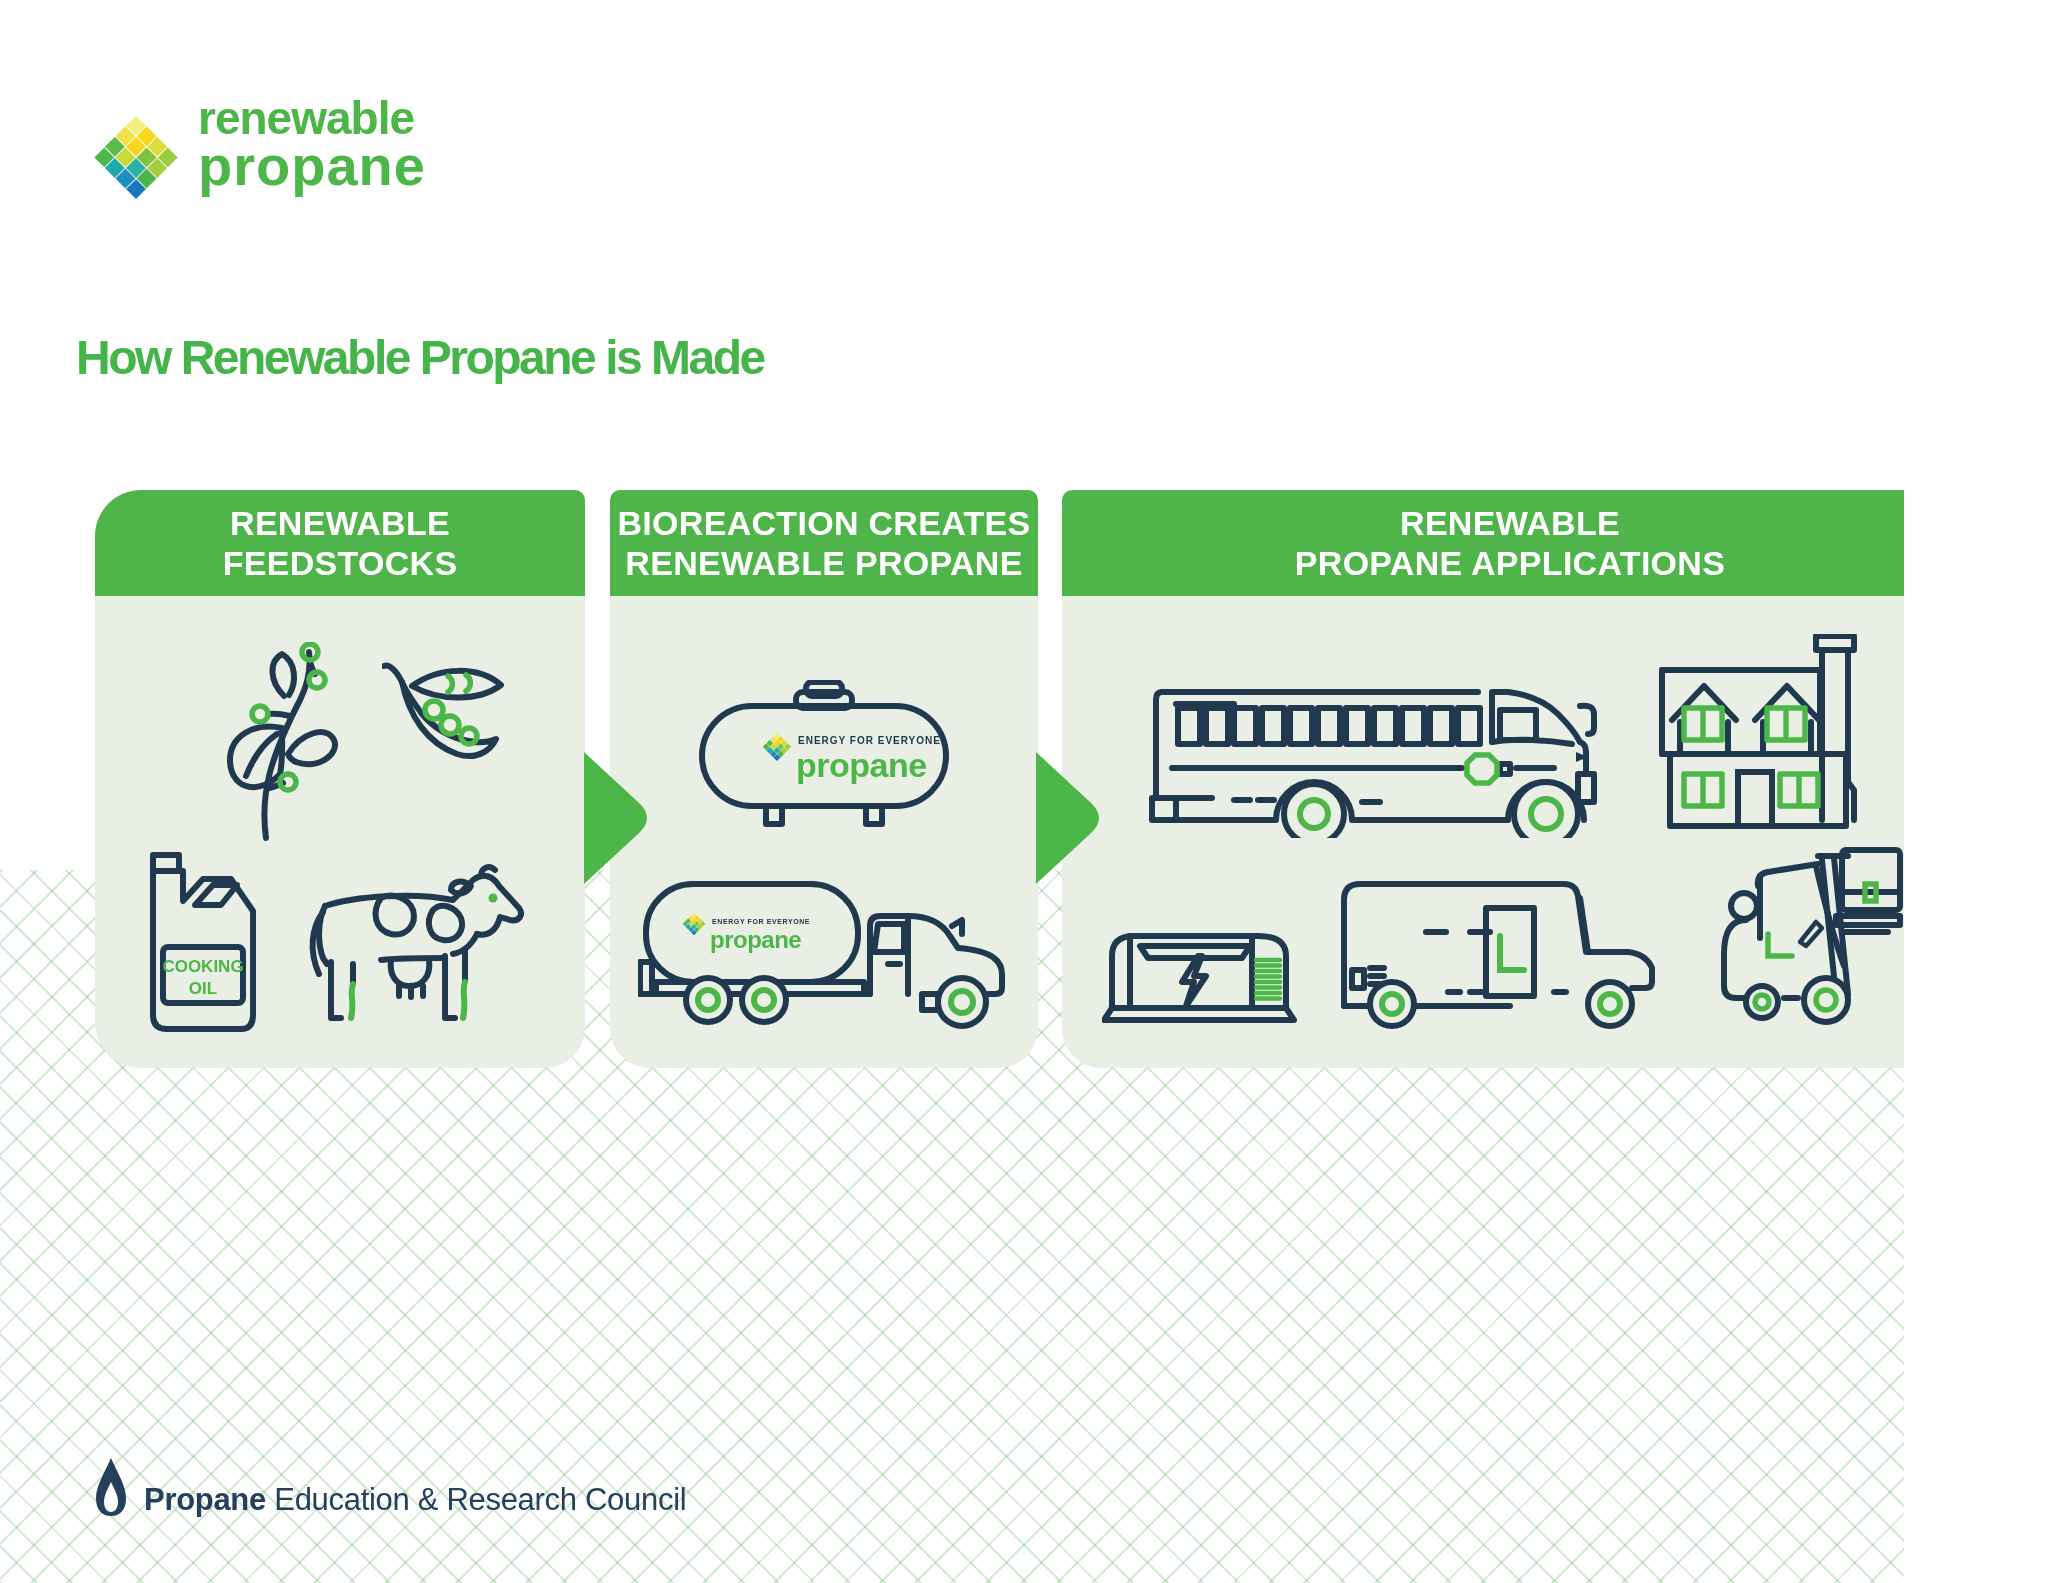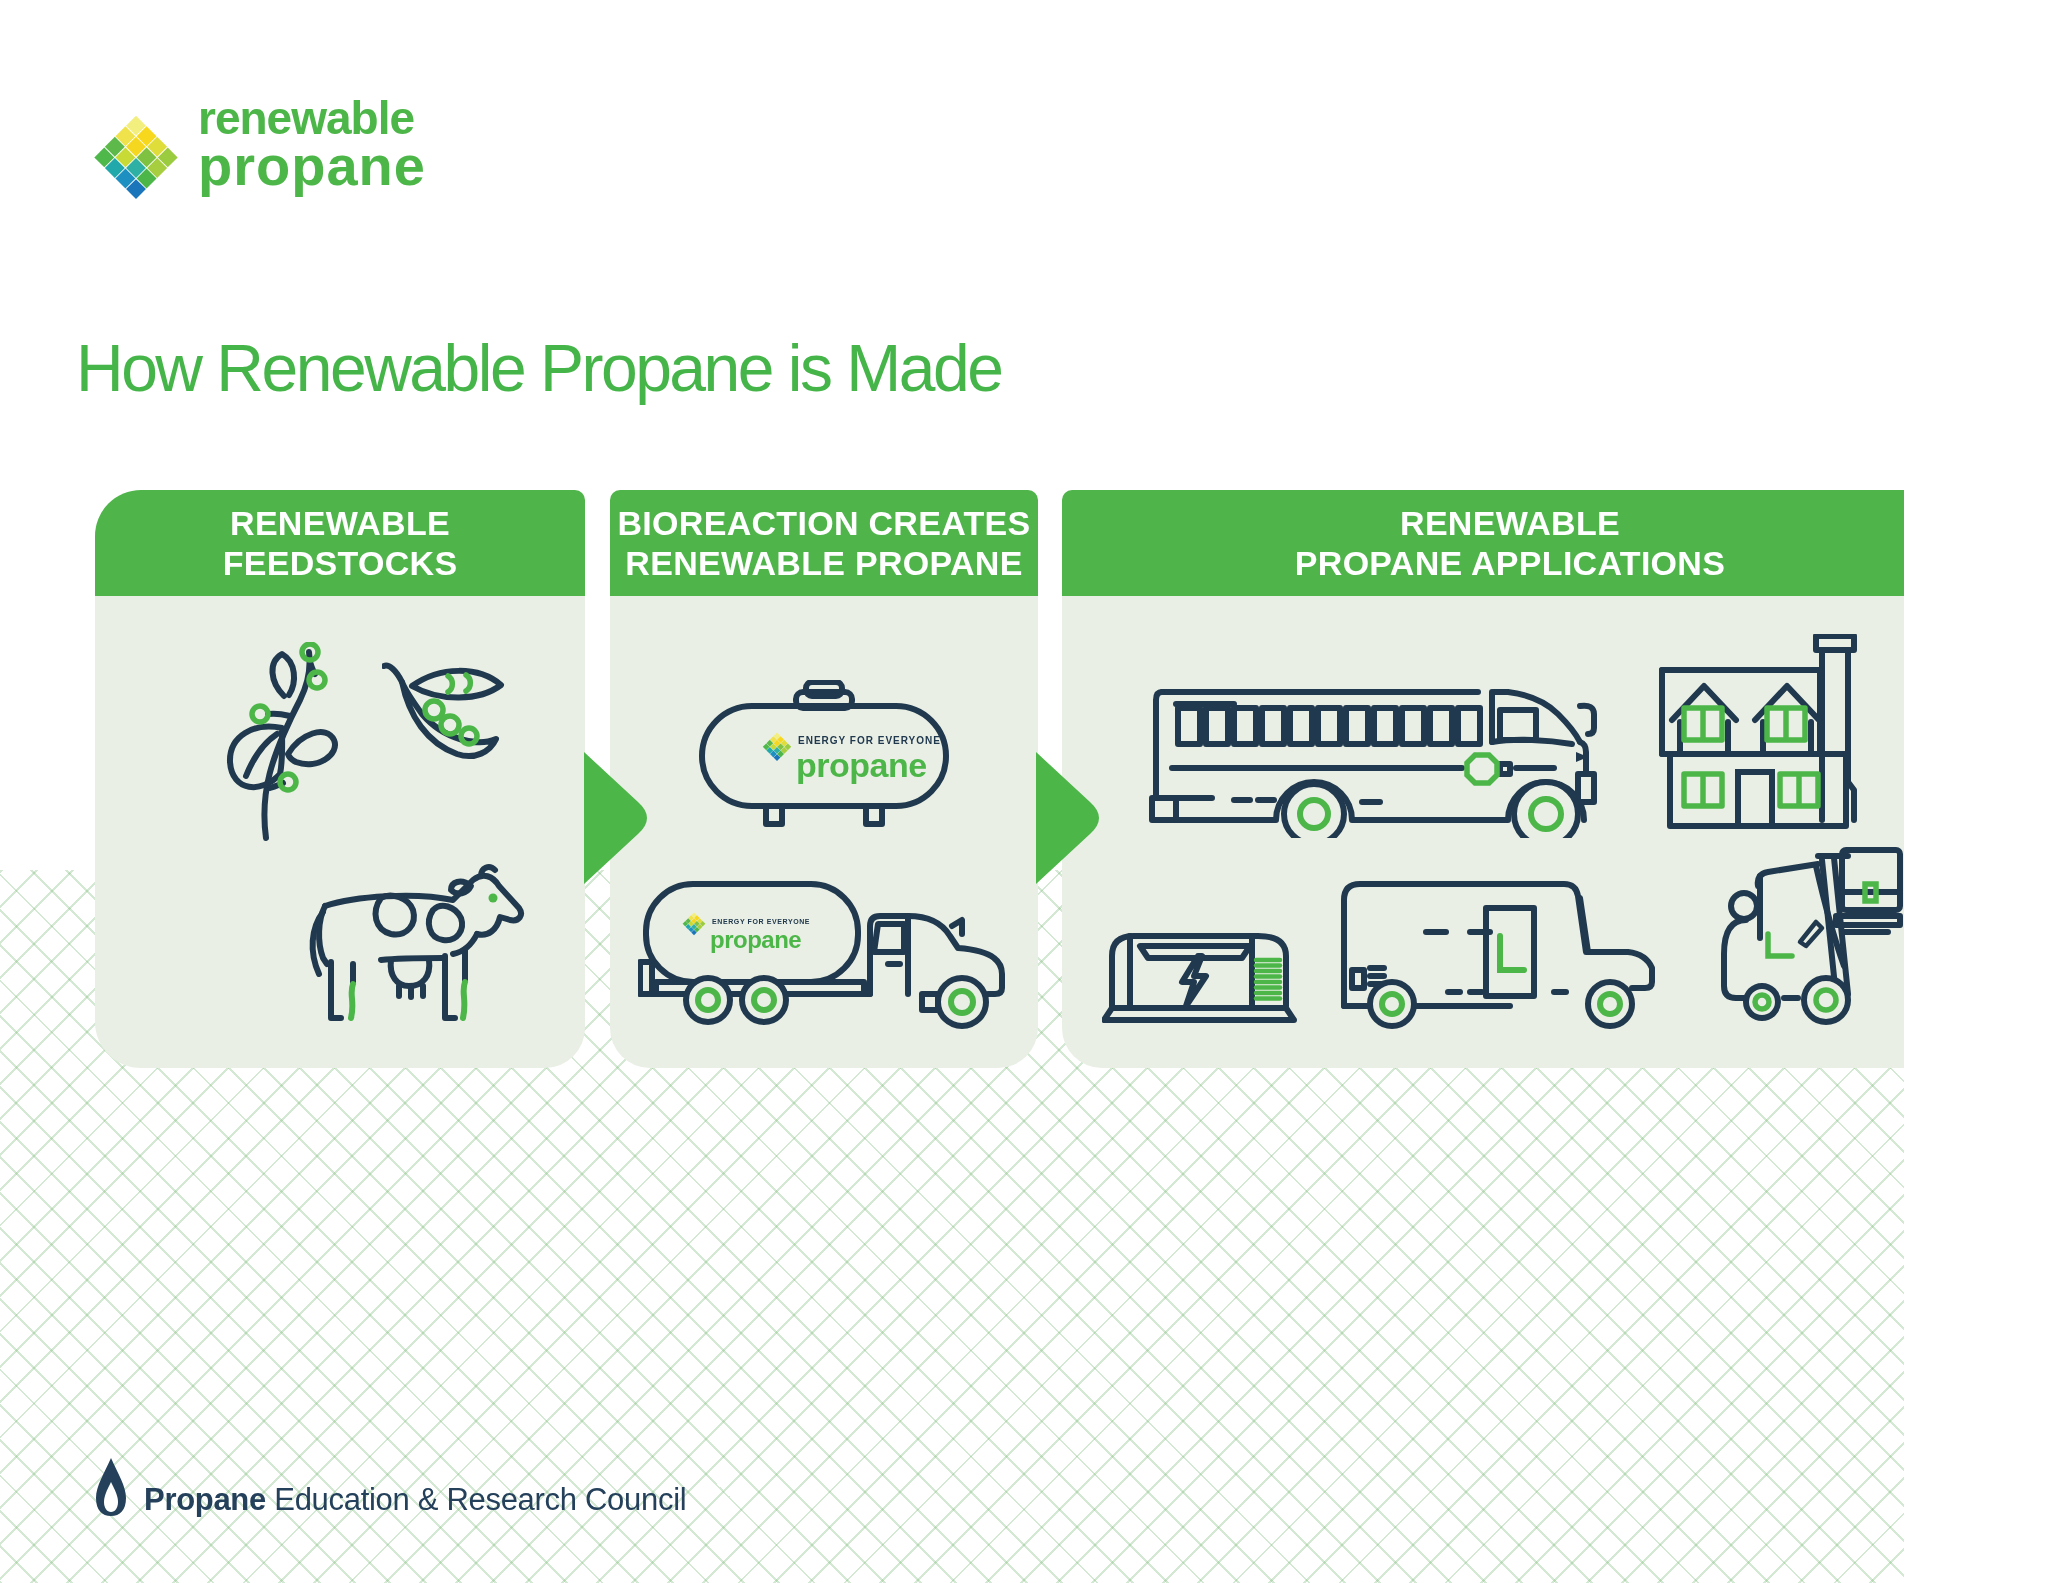--- a/index.html
+++ b/index.html
@@ -10,21 +10,21 @@
     background-image:
       repeating-linear-gradient(45deg, rgba(112,181,108,.30) 0 2px, transparent 2px 25px),
       repeating-linear-gradient(-45deg, rgba(112,181,108,.30) 0 2px, transparent 2px 25px);}
   
   .brand{position:absolute;left:92px;top:94px;display:flex;}
   .brand-diamond{width:88px;height:88px;margin-top:20px;}
   .brand-text{margin-left:18px;color:#4CB648;}
   .brand-line1{font-size:46px;font-weight:700;letter-spacing:-1px;line-height:1.05;}
   .brand-line2{font-size:56px;font-weight:800;letter-spacing:1px;line-height:1.0;margin-top:-4px;}
   
-  .title{position:absolute;left:76px;top:330px;font-size:66px;font-weight:400;
+  .title{position:absolute;left:76px;top:330px;font-size:48px;font-weight:700;
          color:#45B549;letter-spacing:-2.5px;white-space:nowrap;}
   
   .panel{position:absolute;top:490px;overflow:hidden;}
   .panel-1{left:95px;width:490px;height:578px;border-radius:46px 10px 40px 46px;}
   .panel-2{left:610px;width:428px;height:578px;border-radius:10px 10px 40px 40px;}
   .panel-3{left:1062px;width:896px;height:578px;border-radius:10px 46px 46px 40px;}
   .panel-header{height:106px;background:#4FB54B;color:#fff;display:flex;align-items:center;
     justify-content:center;text-align:center;font-weight:800;font-size:34px;line-height:1.18;
     white-space:pre-line;letter-spacing:.3px;}
   .panel-body{position:absolute;left:0;right:0;top:106px;bottom:0;background:#E9EFE5;}
@@ -145,20 +145,34 @@
       <g stroke="#4CB648" stroke-width="5.5" fill="none" stroke-linecap="round">
         <path d="M66,20 a8,9 0 0 1 0,16"></path>
         <path d="M84,19 a8,9 0 0 1 0,16"></path>
         <circle cx="52" cy="54" r="9"></circle>
         <circle cx="68" cy="69" r="9"></circle>
         <circle cx="87" cy="80" r="8"></circle>
       </g>
     </svg>
   </div>
 
+  <div class="icon" id="icon-jug">
+    <svg viewBox="0 0 116 178">
+      <g stroke="#21394E" stroke-width="6" fill="none" stroke-linecap="round" stroke-linejoin="round">
+        <path d="M8,2 H34 V18 H8 Z"></path>
+        <path d="M8,18 V162 Q8,176 22,176 H96 Q108,176 108,162 V58 L86,26 H58 L38,48 V18 Z"></path>
+        <path d="M50,52 L68,32 H92 L76,52 Z"></path>
+        <rect x="18" y="94" width="80" height="56" rx="5"></rect>
+      </g>
+      <g fill="#4CB648" font-weight="bold" text-anchor="middle">
+        <text x="58" y="119" font-size="17">COOKING</text>
+        <text x="58" y="141" font-size="17">OIL</text>
+      </g>
+    </svg>
+  </div>
 
   <div class="icon" id="icon-cow">
     <svg viewBox="0 0 235 180">
       <g stroke="#21394E" stroke-width="6" fill="none" stroke-linecap="round" stroke-linejoin="round">
         <path d="M30,54 C60,44 120,40 158,48 L178,28 C188,20 198,24 204,34 L224,56 C229,63 224,70 215,68 L205,65 C202,78 193,85 182,82"></path>
         <path d="M182,82 C176,94 168,100 158,102"></path>
         <path d="M30,54 C23,68 22,90 28,106 L32,112"></path>
         <path d="M28,60 C16,76 14,100 24,122"></path>
         <path d="M86,108 C104,106 130,106 148,106"></path>
         <path d="M150,104 V166 H160"></path>

